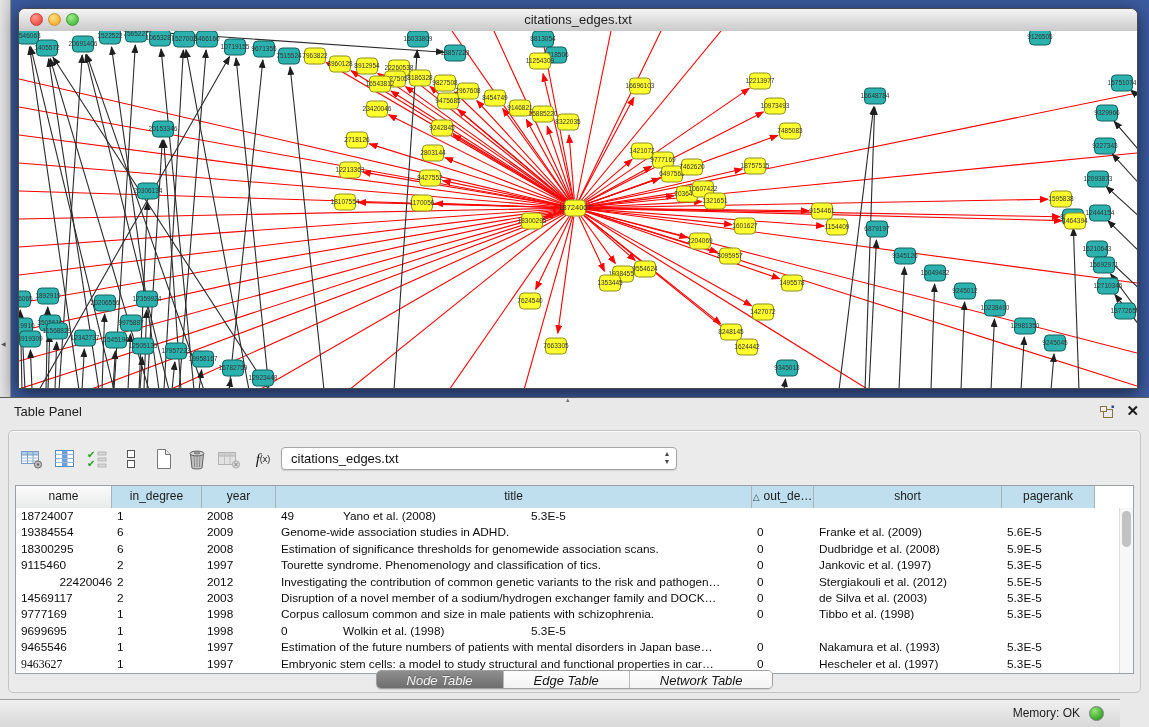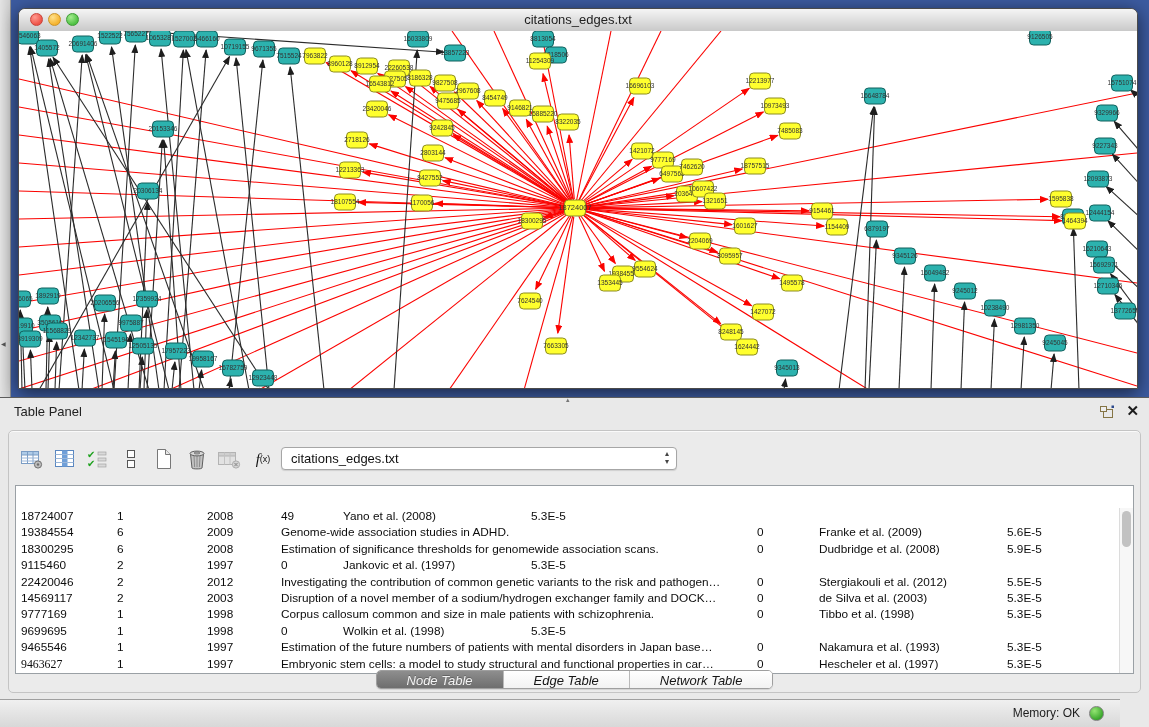--- a/index.html
+++ b/index.html
@@ -765,20 +765,30 @@
 
       <div class="table-select">
         <span class="val">citations_edges.txt</span>
         <span class="stepper">
             <span>▴</span>
             <span>▾</span>
           </span>
       </div>
 
       <div class="table-frame">
+        <div class="thead" id="thead">
+            <div class="th gray" style="width: 96px;">name</div>
+            <div class="th" style="width: 90px;">in_degree</div>
+            <div class="th" style="width: 74px;">year</div>
+            <div class="th" style="width: 476px;">title</div>
+            <div class="th" style="width: 62px;"><span class="sort">△</span>out_de…</div>
+            <div class="th" style="width: 188px;">short</div>
+            <div class="th" style="width: 93px;">pagerank</div>
+            <div class="th filler"></div>
+          </div>
         <div class="tbody" id="tbody">
             <div class="tr">
               <div class="td" style="width: 96px;">18724007</div>
               <div class="td" style="width: 90px;">1</div>
               <div class="td" style="width: 74px;">2008</div>
               <div class="td" style="width: 62px;">49</div>
               <div class="td" style="width: 188px;">Yano et al. (2008)</div>
               <div class="td" style="width: 93px;">5.3E-5</div>
             </div>
             <div class="tr">
@@ -796,26 +806,27 @@
               <div class="td" style="width: 74px;">2008</div>
               <div class="td" style="width: 476px;">Estimation of significance thresholds for genomewide association scans.</div>
               <div class="td" style="width: 62px;">0</div>
               <div class="td" style="width: 188px;">Dudbridge et al. (2008)</div>
               <div class="td" style="width: 93px;">5.9E-5</div>
             </div>
             <div class="tr">
               <div class="td" style="width: 96px;">9115460</div>
               <div class="td" style="width: 90px;">2</div>
               <div class="td" style="width: 74px;">1997</div>
+              <div class="td" style="width: 476px;">Tourette syndrome. Phenomenology and classification of tics.</div>
               <div class="td" style="width: 62px;">0</div>
               <div class="td" style="width: 188px;">Jankovic et al. (1997)</div>
               <div class="td" style="width: 93px;">5.3E-5</div>
             </div>
             <div class="tr">
-              <div class="td" style="width: 96px;">22420046</div>
+              <div class="td" style="width: 96px; text-align: right;">22420046</div>
               <div class="td" style="width: 90px;">2</div>
               <div class="td" style="width: 74px;">2012</div>
               <div class="td" style="width: 476px;">Investigating the contribution of common genetic variants to the risk and pathogen…</div>
               <div class="td" style="width: 62px;">0</div>
               <div class="td" style="width: 188px;">Stergiakouli et al. (2012)</div>
               <div class="td" style="width: 93px;">5.5E-5</div>
             </div>
             <div class="tr">
               <div class="td" style="width: 96px;">14569117</div>
               <div class="td" style="width: 90px;">2</div>

